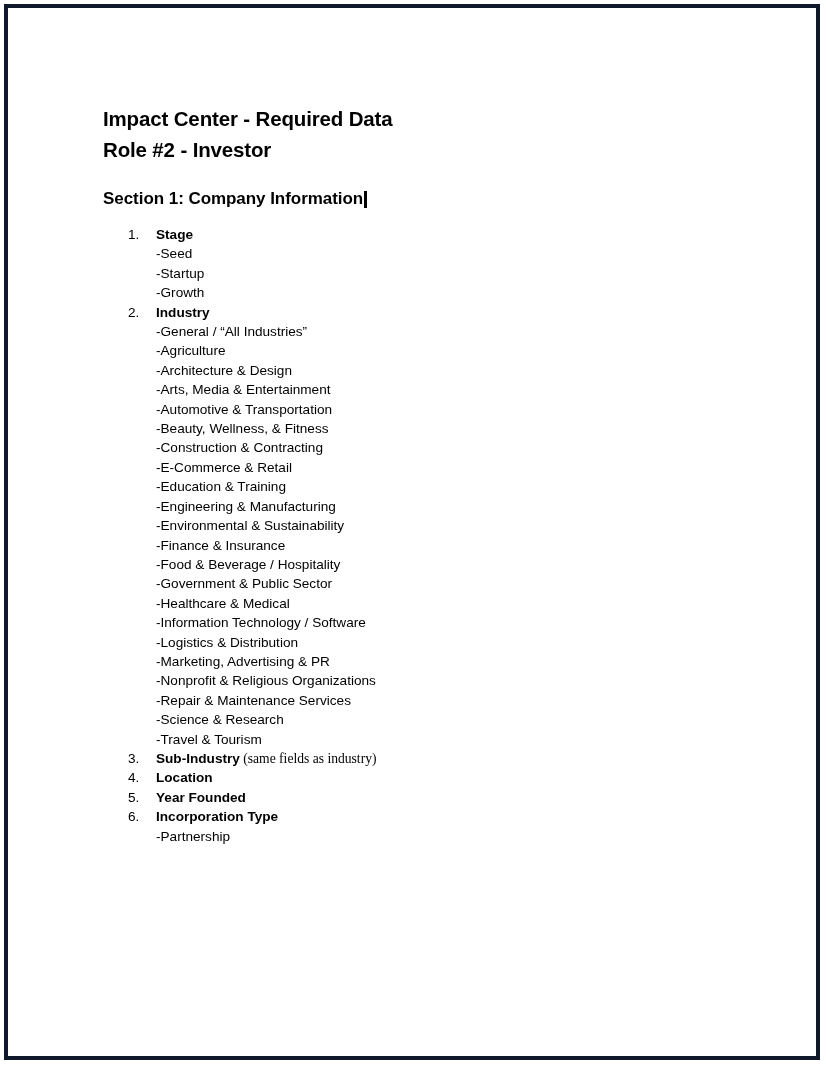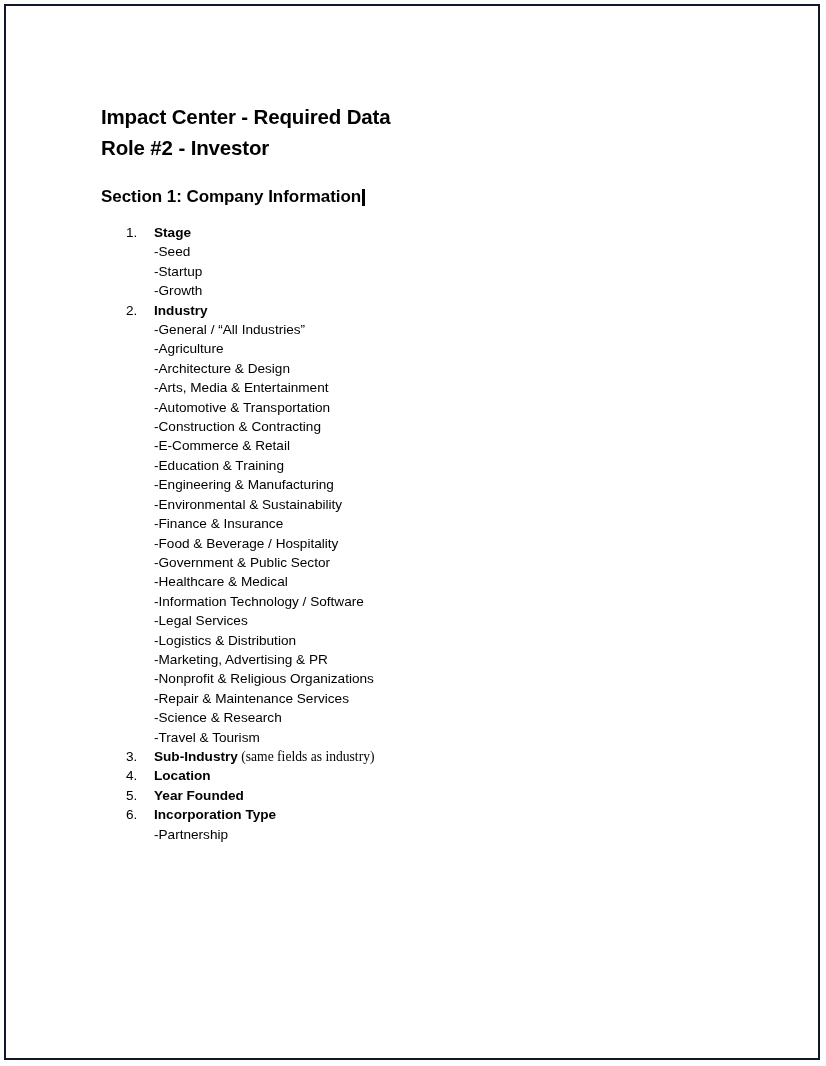--- a/index.html
+++ b/index.html
@@ -21,21 +21,21 @@
     height: 1066px;
     background: #ffffff;
     box-sizing: border-box;
     padding: 4px 6px 6px 4px;
   }
   .page-sheet {
     position: relative;
     width: 100%;
     height: 100%;
     background: #ffffff;
-    border: 2px solid #0f172a;
+    border: 4px solid #0f172a;
     box-sizing: border-box;
   }
 
   
   .doc-body {
     position: absolute;
     left: 95px;
     top: 96px;
     right: 40px;
     color: #000000;
@@ -140,31 +140,31 @@
           </li>
           <li class="req-item">
             <span class="req-marker">2.</span>
             <div><span class="req-label">Industry</span></div>
             <ul class="sub-list">
               <li class="sub-item">-General / “All Industries”</li>
               <li class="sub-item">-Agriculture</li>
               <li class="sub-item">-Architecture &amp; Design</li>
               <li class="sub-item">-Arts, Media &amp; Entertainment</li>
               <li class="sub-item">-Automotive &amp; Transportation</li>
+              <li class="sub-item">-Beauty, Wellness, &amp; Fitness</li>
               <li class="sub-item">-Construction &amp; Contracting</li>
               <li class="sub-item">-E-Commerce &amp; Retail</li>
               <li class="sub-item">-Education &amp; Training</li>
               <li class="sub-item">-Engineering &amp; Manufacturing</li>
               <li class="sub-item">-Environmental &amp; Sustainability</li>
               <li class="sub-item">-Finance &amp; Insurance</li>
               <li class="sub-item">-Food &amp; Beverage / Hospitality</li>
               <li class="sub-item">-Government &amp; Public Sector</li>
               <li class="sub-item">-Healthcare &amp; Medical</li>
               <li class="sub-item">-Information Technology / Software</li>
-              <li class="sub-item">-Legal Services</li>
               <li class="sub-item">-Logistics &amp; Distribution</li>
               <li class="sub-item">-Marketing, Advertising &amp; PR</li>
               <li class="sub-item">-Nonprofit &amp; Religious Organizations</li>
               <li class="sub-item">-Repair &amp; Maintenance Services</li>
               <li class="sub-item">-Science &amp; Research</li>
               <li class="sub-item">-Travel &amp; Tourism</li>
             </ul>
           </li>
           <li class="req-item">
             <span class="req-marker">3.</span>

